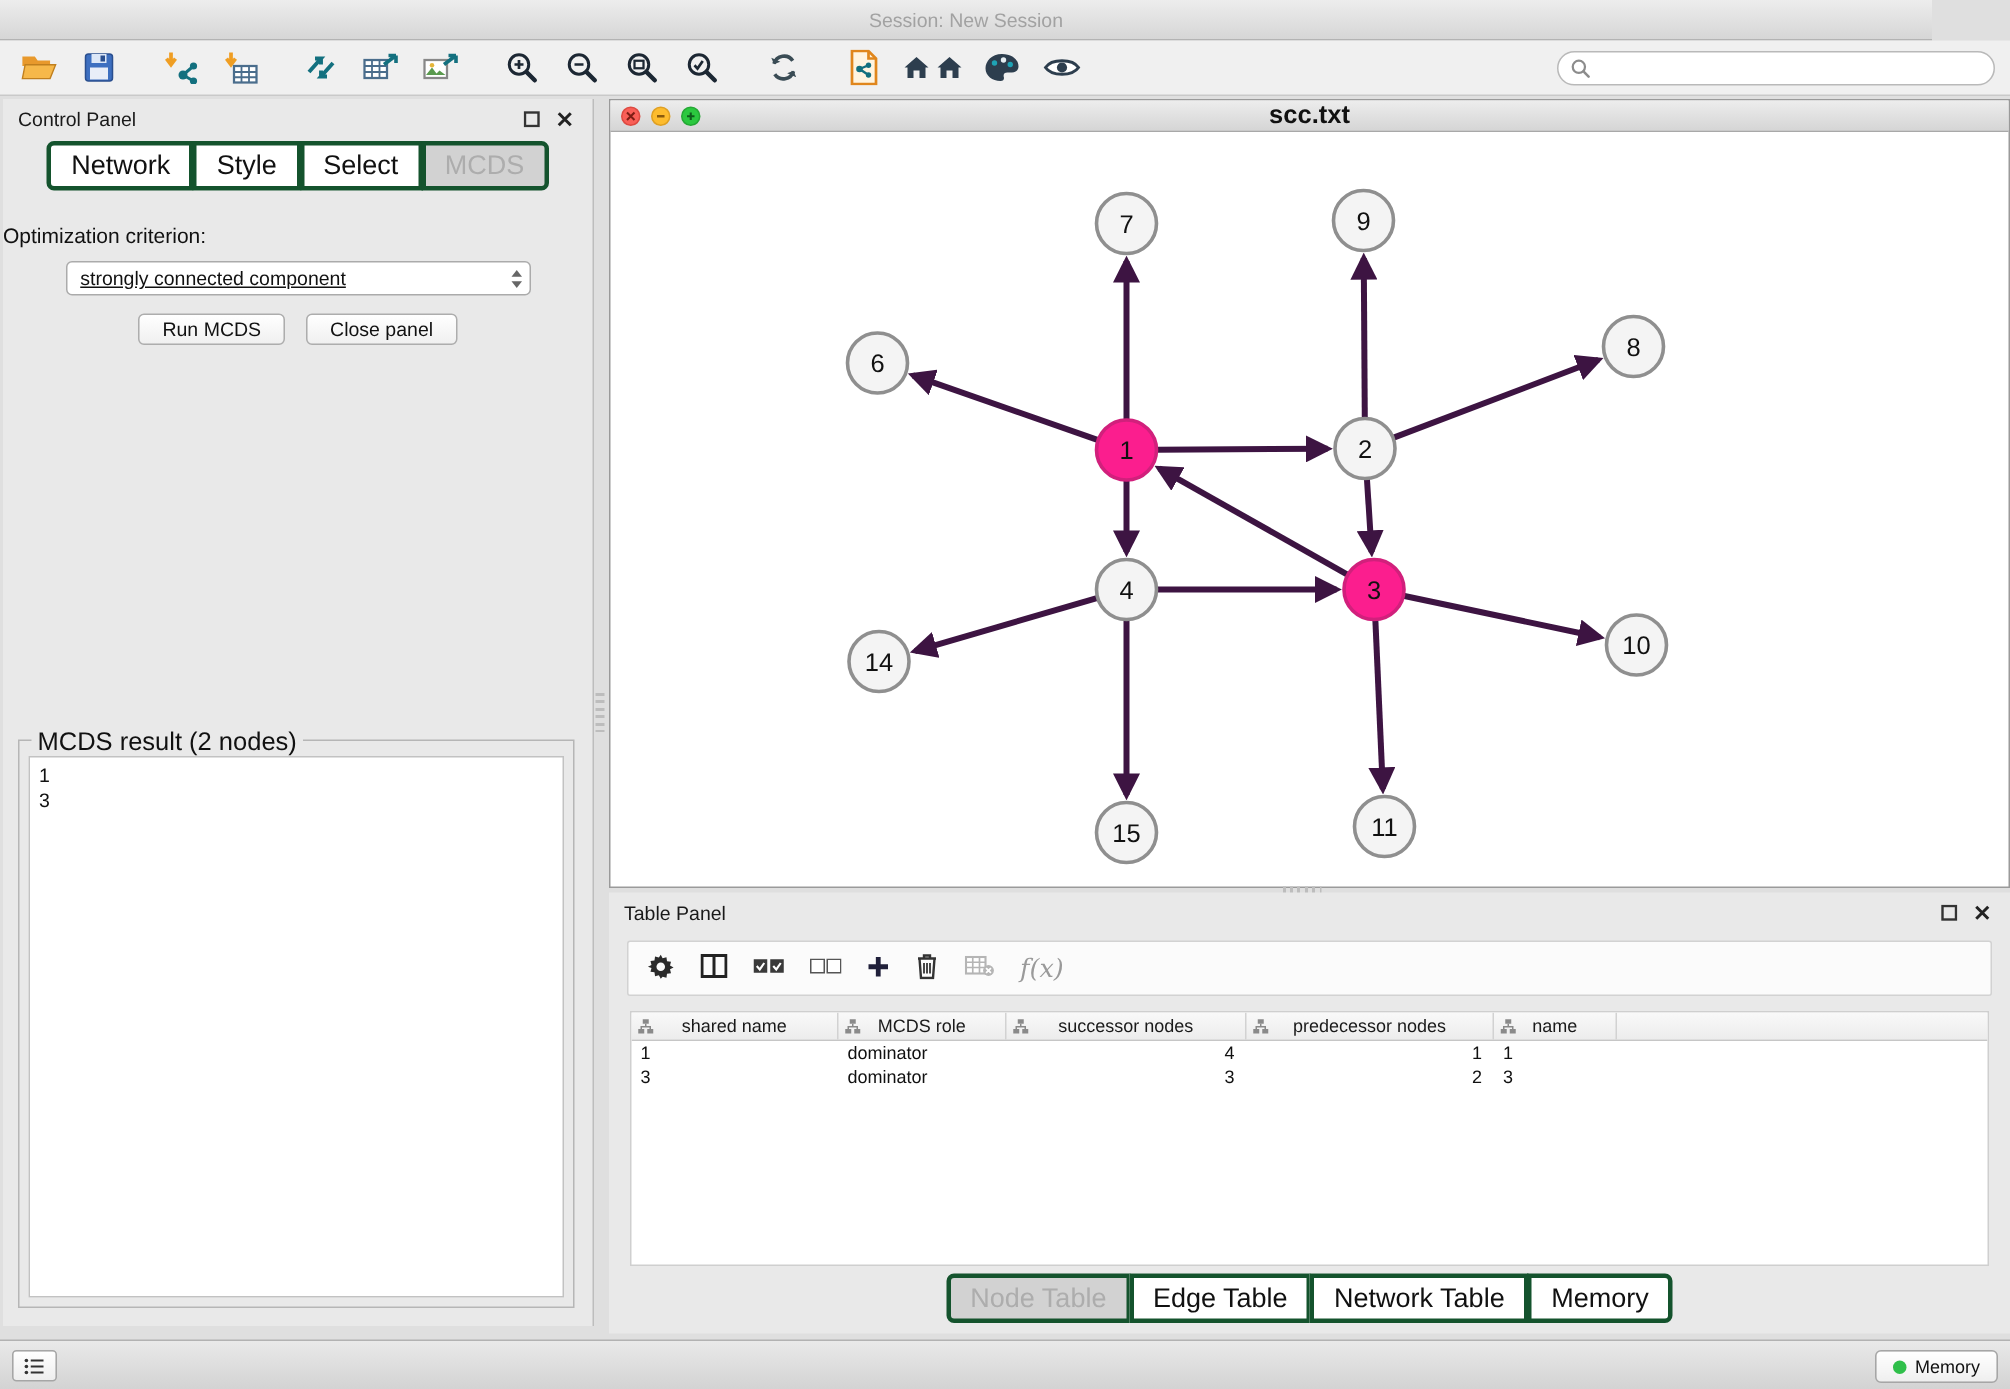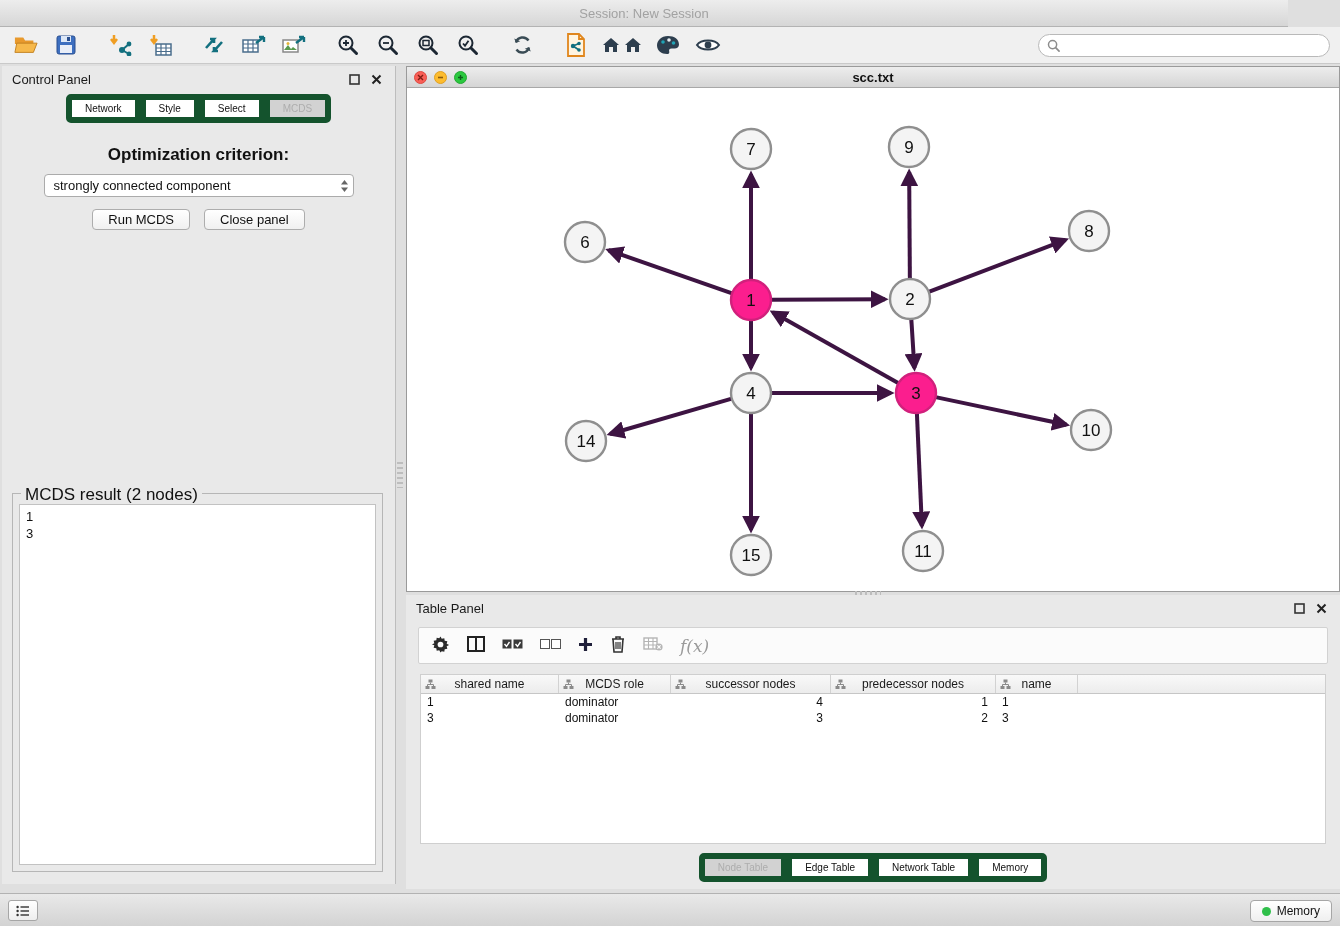--- a/index.html
+++ b/index.html
@@ -24,41 +24,41 @@
   .search-box input { border:none; outline:none; flex:1; font-size:12px; font-family:"Liberation Sans",sans-serif; background:transparent; margin-left:5px;}
 
   
   .control-panel { position:absolute; left:2px; top:66px; width:394px; height:818px;
     background:#e9e9e9; border-right:1px solid #bdbdbd; }
   .panel-header { height:26px; display:flex; align-items:center; padding:0 10px; font-size:13px; color:#1a1a1a; }
   .panel-header .spacer { flex:1; }
   .wbtn { width:18px; height:16px; display:flex; align-items:center; justify-content:center; margin-left:4px; }
   .tabs-row { display:flex; justify-content:center; margin-top:2px; }
   .seg { display:inline-flex; }
-  .seg .tab { padding:3px 13px; font-size:10px; background:#fff; border:6px solid #14532d; margin-left:-1px; color:#111; }
+  .seg .tab { padding:3px 13px; font-size:18px; background:#fff; border:3px solid #14532d; margin-left:-1px; color:#111; }
   .seg .tab:first-child { border-top-left-radius:5px; border-bottom-left-radius:5px; margin-left:0; }
   .seg .tab:last-child { border-top-right-radius:5px; border-bottom-right-radius:5px; }
   .seg .tab.selected { background:#d2d2d2; color:#adadad; }
-  .opt-label { text-align:center; margin-top:22px; font-size:17px;font-weight:bold; }
+  .opt-label { margin-top:22px; font-size:14px; }
   .combo { width:310px; height:23px; margin:9px auto 0; background:#fff; border:1px solid #ababab; border-radius:4px;
     display:flex; align-items:center; padding:0 4px 0 9px; font-size:13px; }
-  .combo .cval { flex:1; }
+  .combo .cval { flex:1;text-decoration:underline; }
   .btn-row { display:flex; justify-content:center; gap:14px; margin-top:12px; }
   .pbtn { height:21px; padding:1px 15px; font-size:13px; background:linear-gradient(#ffffff,#f0f0f0);
     border:1px solid #adadad; border-radius:4px; color:#111; }
   .groupbox { position:absolute; left:10px; right:12px; top:427px; bottom:12px; border:1px solid #b6b6b6; }
   .groupbox .gb-label { position:absolute; top:-9px; left:8px; background:#e9e9e9; padding:0 4px; font-size:17px; }
   .gb-inner { position:absolute; left:6px; right:6px; top:10px; bottom:6px; background:#fff; border:1px solid #c2c2c2;
     padding:3px 6px; font-size:13px; line-height:17px; white-space:pre; overflow:hidden; }
 
   
   .net-window { position:absolute; left:406px; top:66px; width:934px; height:526px;
     background:#fff; border:1px solid #9a9a9a; }
   .net-titlebar { height:21px; background:linear-gradient(#ededed,#d5d5d5); border-bottom:1px solid #a8a8a8;
-    display:flex; align-items:center; justify-content:center; font-weight:bold; font-size:13px; color:#111; position:relative; }
+    display:flex; align-items:center; justify-content:center; font-weight:bold; font-size:17px; color:#111; position:relative; }
   .lights { position:absolute; left:7px; top:4px; display:flex; gap:7px; }
   .light { width:13px; height:13px; border-radius:50%; display:flex; align-items:center; justify-content:center; }
   .light.red { background:#f95f57; border:1px solid #dd4a41; }
   .light.yellow { background:#fdbc2e; border:1px solid #dfa023; }
   .light.green { background:#2bc83f; border:1px solid #24a834; }
   .net-canvas { position:absolute; left:0; top:22px; width:932px; height:502px; }
   .net-canvas svg { width:100%; height:100%; display:block; }
 
   
   .v-grip { position:absolute; left:397px; top:462px; width:6px; height:26px;

